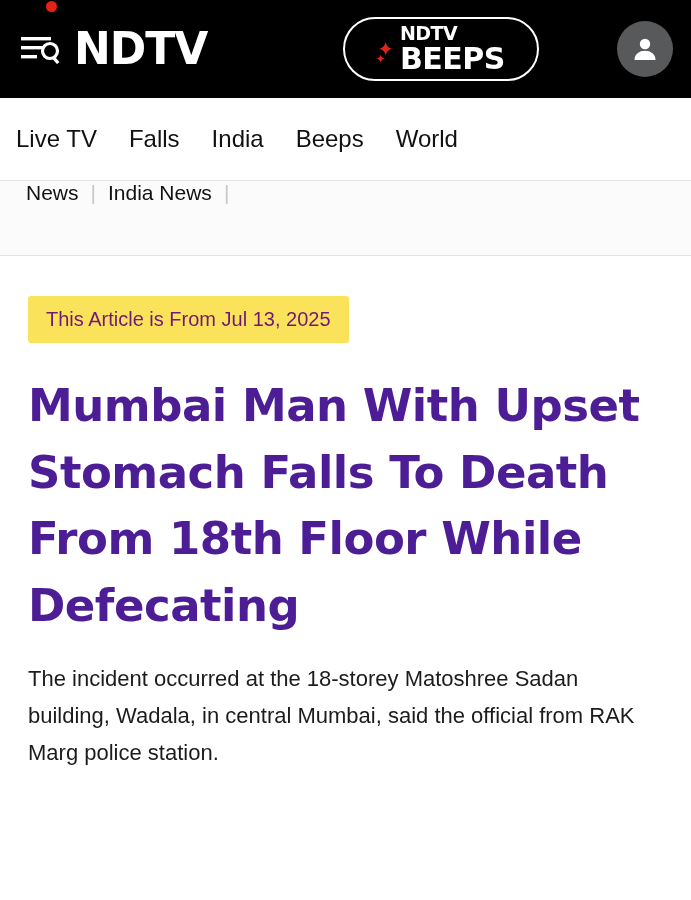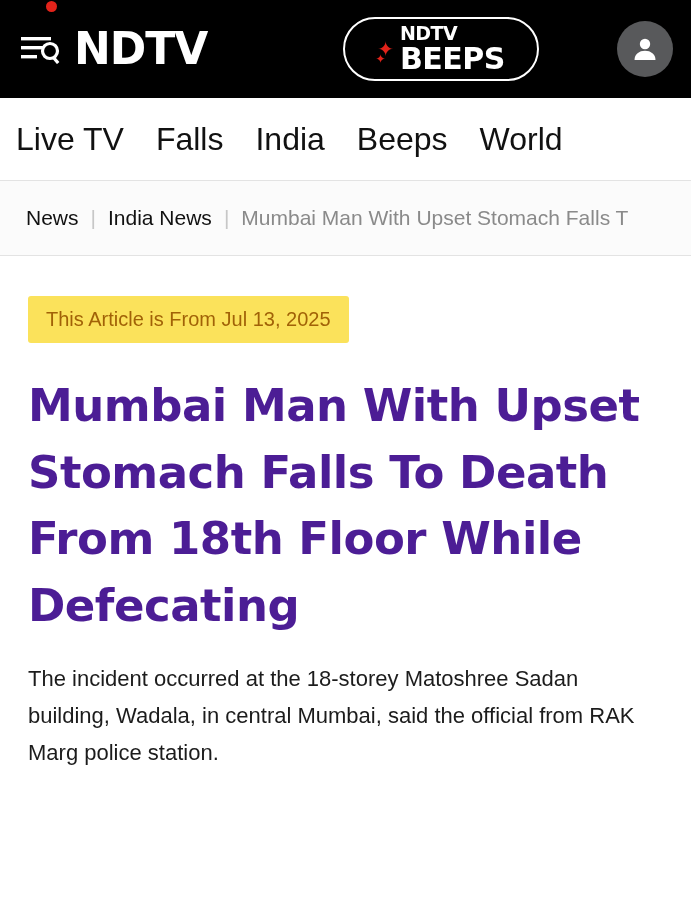--- a/index.html
+++ b/index.html
@@ -137,37 +137,37 @@
     background: #ffffff;
     display: flex;
     align-items: center;
     padding: 0 16px;
     gap: 32px;
     box-sizing: border-box;
     overflow: hidden;
     white-space: nowrap;
   }
   .nav-item {
-    font-size: 32px;
+    font-size: 24px;
     color: #111111;
     cursor: pointer;
     flex: 0 0 auto;
   }
 
   .nav-sep {
     height: 1px;
     background: #e3e3e3;
     width: 100%;
   }
 
   
   .breadcrumb {
     height: 74px;
     display: flex;
-    align-items: center;
+    align-items: flex-start;
     padding: 0 26px;
     gap: 0;
     box-sizing: border-box;
     overflow: hidden;
     white-space: nowrap;
     background: #fbfbfb;
   }
   .crumb {
     font-size: 21px;
     color: #111111;
@@ -192,21 +192,21 @@
   }
 
   
   .article {
     padding: 40px 28px 0 28px;
     box-sizing: border-box;
   }
   .date-badge {
     display: inline-block;
     background: #fbe25b;
-    color: #a16207;
+    color: #701a75;
     font-size: 20px;
     padding: 12px 18px;
     border-radius: 3px;
   }
   .headline {
     margin: 30px 0 0 0;
     font-size: 45px;
     line-height: 1.48;
     font-weight: 700;
     letter-spacing: -0.5px;
@@ -268,21 +268,20 @@
   <span class="nav-item">Beeps</span>
   <span class="nav-item">World</span>
 </div>
 <div class="nav-sep"></div>
 
 <div class="breadcrumb">
   <span class="crumb">News</span>
   <span class="crumb-sep">|</span>
   <span class="crumb">India News</span>
   <span class="crumb-sep">|</span>
-  <span class="crumb-current">Mumbai Man With Upset Stomach Falls T</span>
 </div>
 <div class="crumb-bottom-sep"></div>
 
 <div class="article">
   <div class="date-badge">This Article is From Jul 13, 2025</div>
   <h1 class="headline">Mumbai Man With Upset Stomach Falls To Death From 18th Floor While Defecating</h1>
   <p class="standfirst">The incident occurred at the 18-storey Matoshree Sadan building, Wadala, in central Mumbai, said the official from RAK Marg police station.</p>
 </div>
 
 </body></html>

